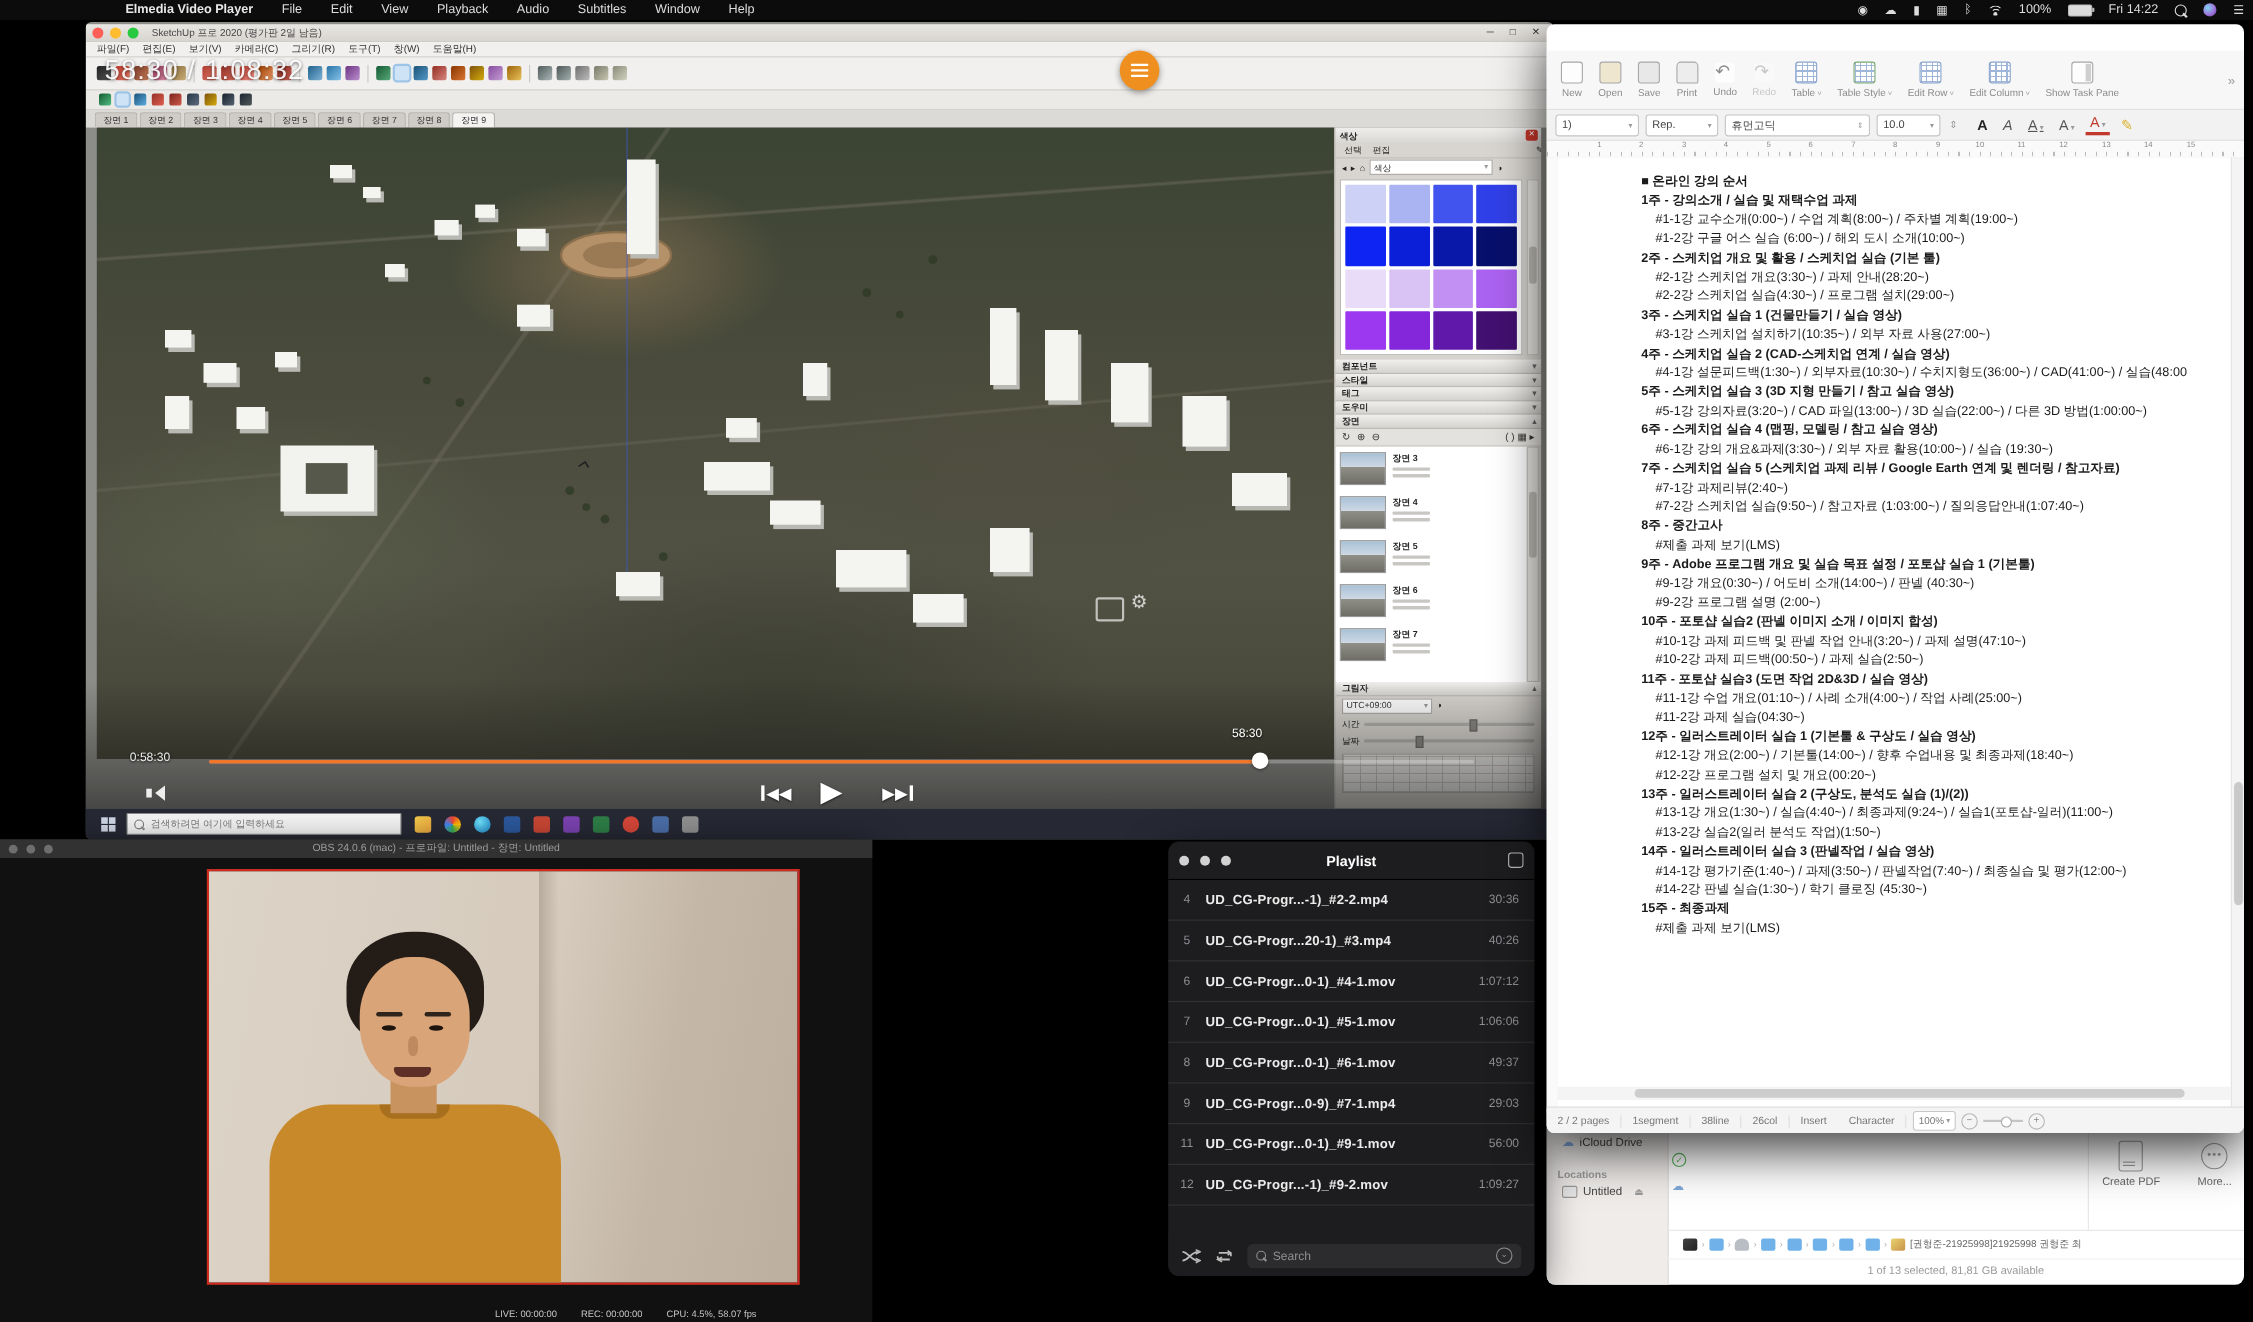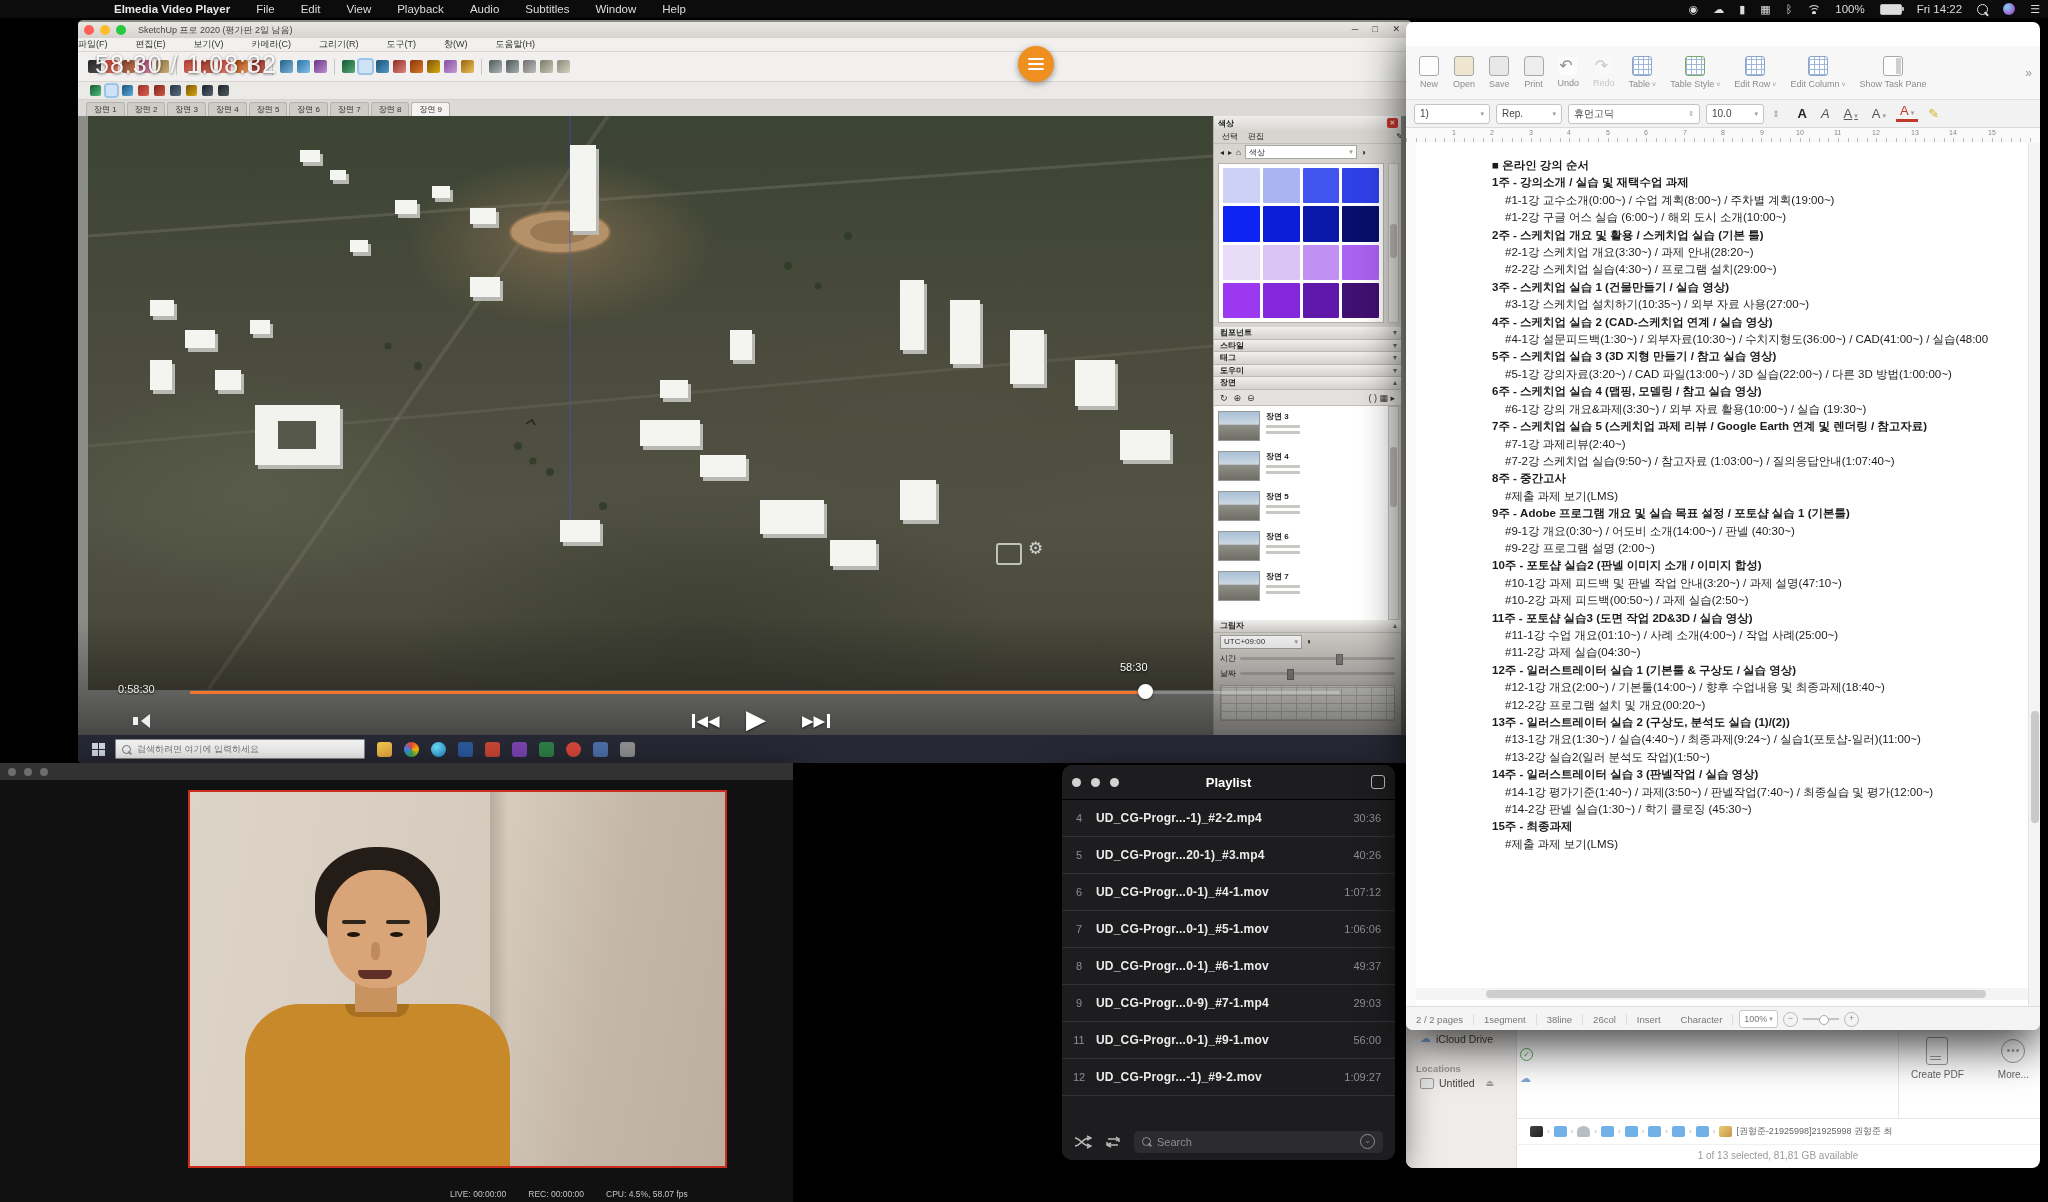--- a/index.html
+++ b/index.html
@@ -26,21 +26,21 @@
   .wifi i.c{width:2px;height:2px;left:5px;top:7px;background:#ddd;border-radius:50%;}
   
   #videowin{left:78px;top:20px;width:1334px;height:743px;background:#8c8c88;border-radius:5px;
     box-shadow:0 18px 50px rgba(0,0,0,.8);overflow:hidden;z-index:5;}
   .su-titlebar{left:0;top:2px;width:1334px;height:16px;background:linear-gradient(#e9e7e3,#d7d4cf);
     font-size:9px;color:#444;display:flex;align-items:center;}
   .tl{width:10px;height:10px;border-radius:50%;margin-right:6px;}
   .su-title{margin-left:6px;white-space:nowrap;}
   .winbtns{position:absolute;right:6px;top:2px;font-size:9px;color:#333;letter-spacing:6px;}
   .su-menubar{left:0;top:18px;width:1334px;height:14px;background:#f1f0ee;display:flex;align-items:center;
-    font-size:9px;color:#333;gap:28px;box-sizing:border-box;border-bottom:1px solid #d8d6d2;}
+    font-size:9px;color:#333;gap:12px;padding-left:10px;box-sizing:border-box;border-bottom:1px solid #d8d6d2;}
   .su-tb1{left:0;top:32px;width:1334px;height:30px;background:#f1f0ee;border-bottom:1px solid #d8d6d2;
     display:flex;align-items:center;gap:4px;padding-left:10px;box-sizing:border-box;}
   .su-tb2{left:0;top:62px;width:1334px;height:18px;background:#eceae7;display:flex;align-items:center;gap:5px;
     padding-left:12px;box-sizing:border-box;border-bottom:1px solid #d4d2ce;}
   .ti{width:13px;height:13px;border-radius:2px;flex:0 0 auto;}
   .ti.sm{width:11px;height:11px;}
   .tsep{width:1px;height:16px;background:#c8c6c2;margin:0 3px;flex:0 0 auto;}
   .ti.hl{outline:2px solid #9cc3e8;background-color:#cfe3f6 !important;}
   .su-tabs{left:0;top:80px;width:1334px;height:16px;background:#dcdad6;display:flex;align-items:flex-end;
     gap:2px;padding-left:8px;box-sizing:border-box;font-size:8px;color:#333;}
@@ -889,20 +889,21 @@
         <span class="chev-c">⌄</span>
       </div>
     </div>
   </div>
 
   <div class="abs" id="obs">
     <div id="obs-tbar">
       <span class="dot"></span>
       <span class="dot"></span>
       <span class="dot"></span>
+      <span id="obs-title">OBS 24.0.6 (mac) - 프로파일: Untitled - 장면: Untitled</span>
     </div>
     <div id="obs-prev">
       <div class="wallshadow"></div>
       <div class="sweater"></div>
       <div class="collar"></div>
       <div class="neck"></div>
       <div class="hair"></div>
       <div class="face"></div>
       <div class="brow" style="left:152px;"></div>
       <div class="brow" style="left:196px;"></div>

